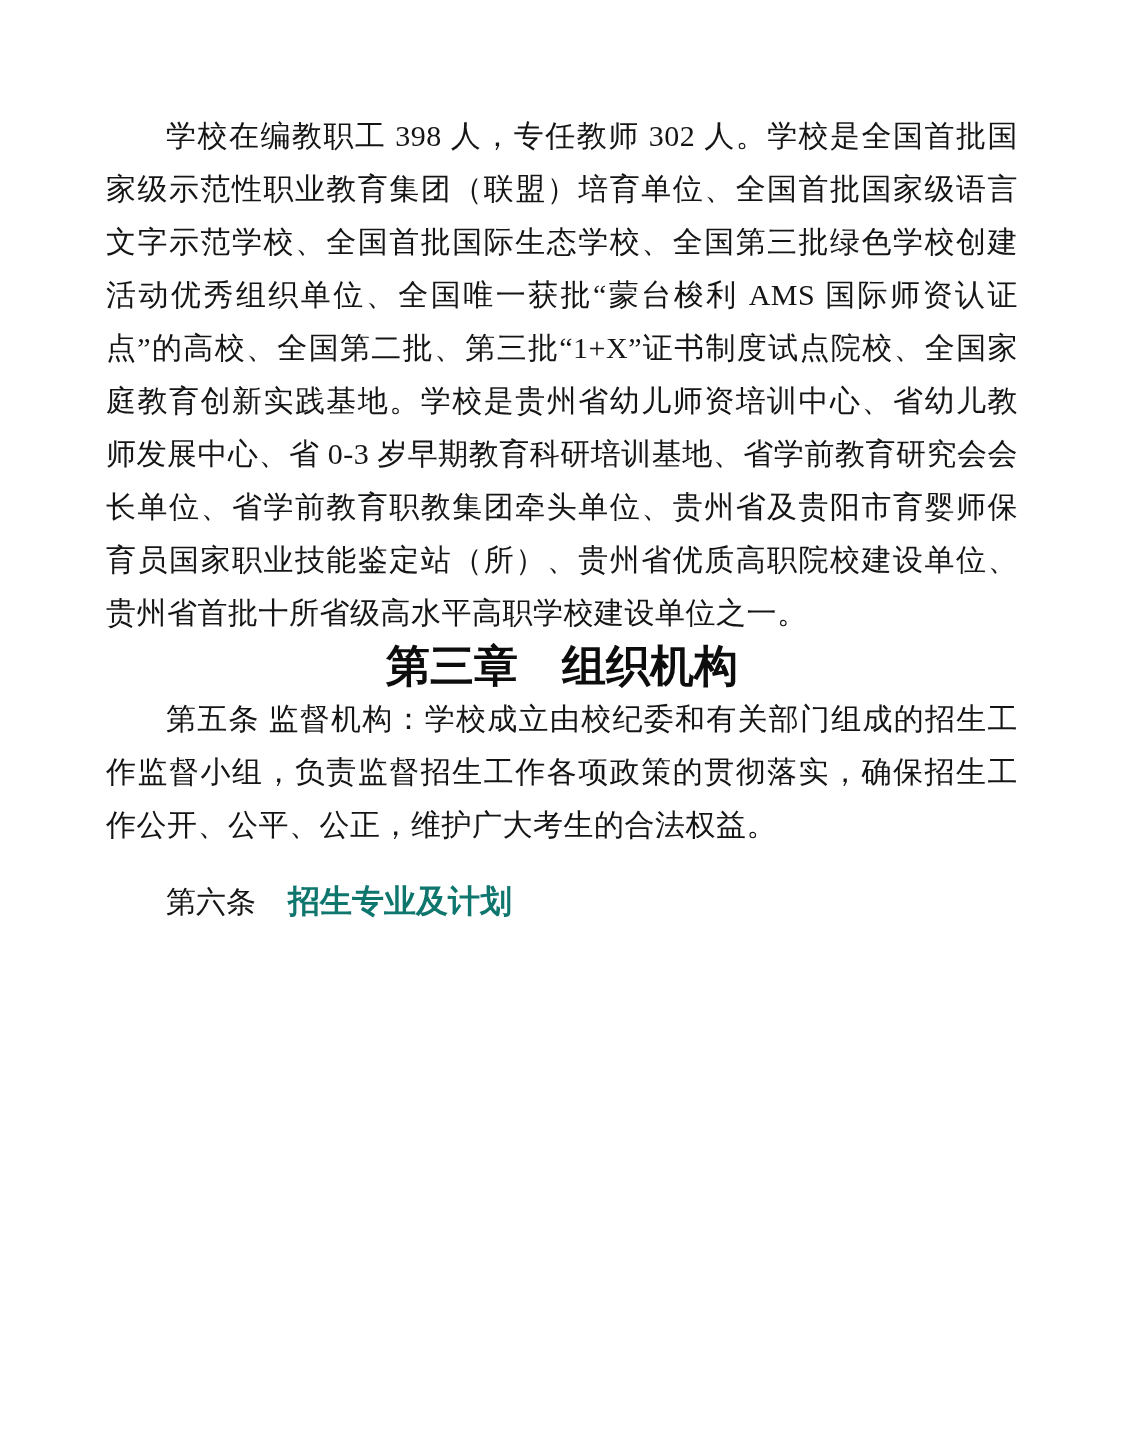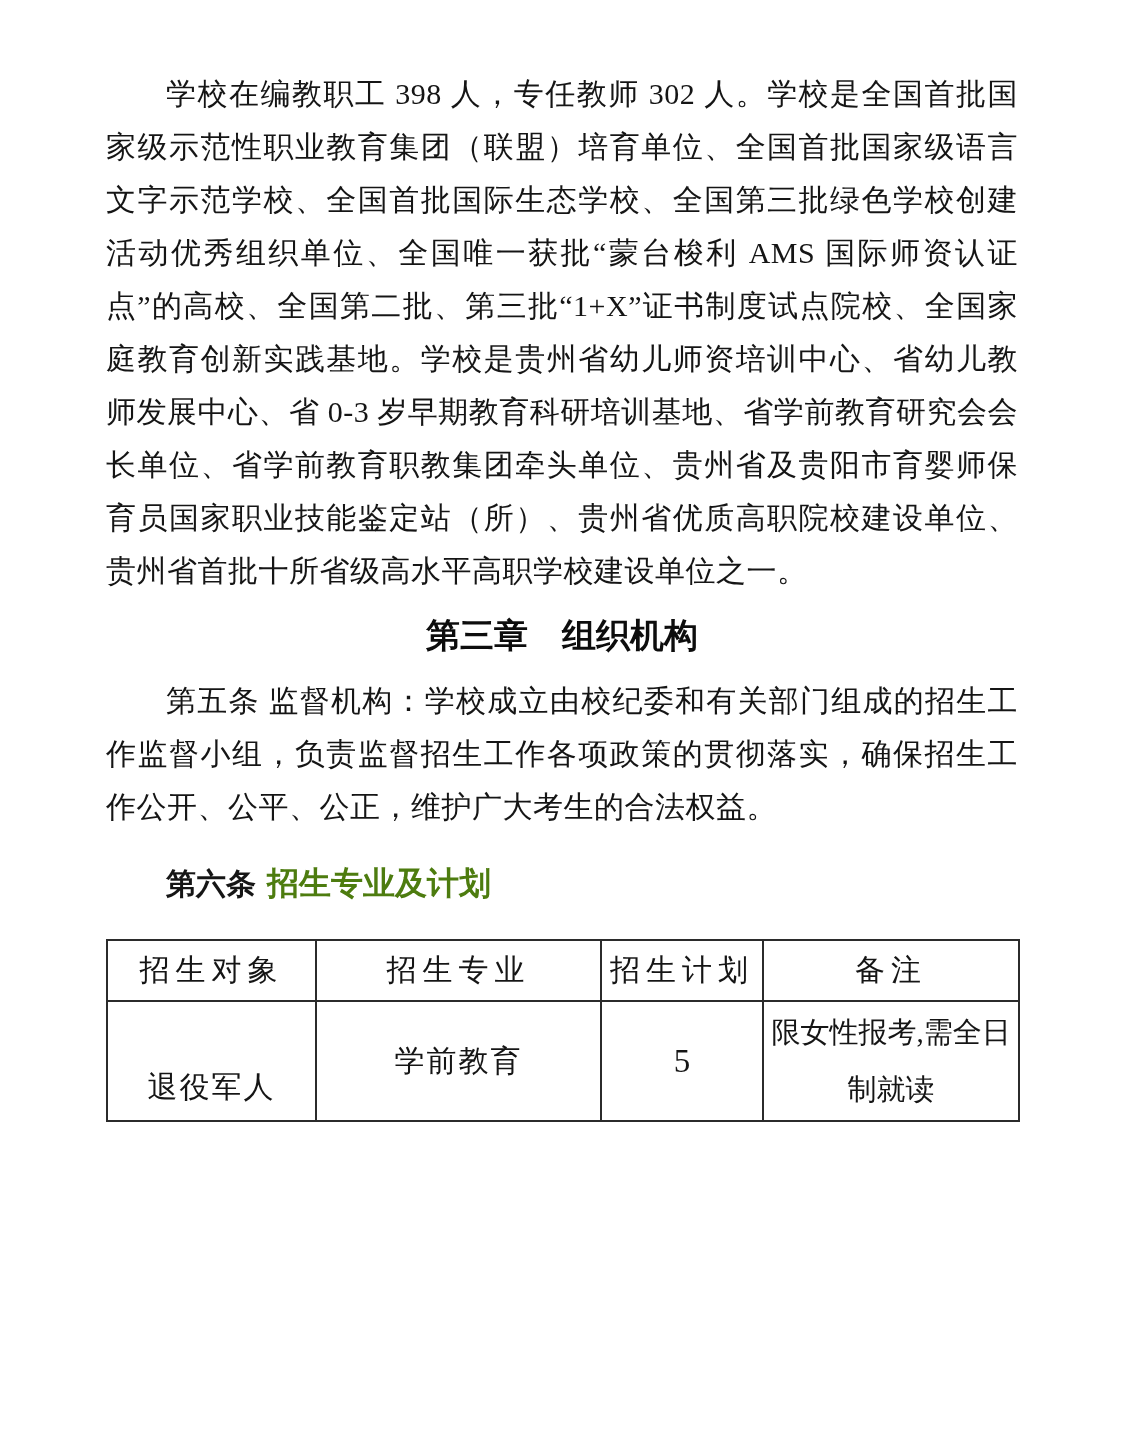--- a/index.html
+++ b/index.html
@@ -14,60 +14,59 @@
     background: #ffffff;
     color: #111;
     font-family: "Liberation Serif", "DejaVu Serif", serif;
     overflow: hidden;
   }
   .content {
     position: absolute;
     left: 106px;
     top: 0;
     width: 912px;
-    padding-top: 67px;
+    padding-top: 109px;
     box-sizing: content-box;
   }
   .body-par {
     margin: 0;
     font-size: 30px;
     line-height: 53px;
     text-align: justify;
     text-indent: 2em;
     letter-spacing: 0.5px;
     color: #151515;
   }
   .chapter-heading {
-    margin: 12px;
+    margin: 0;
     font-family: "Liberation Sans", "DejaVu Sans", sans-serif;
     font-weight: bold;
-    font-size: 34px;
+    font-size: 44px;
     line-height: 53px;
     text-align: center;
     color: #0d0d0d;
   }
   .article-six {
     margin: 24px 0 0 0;
     font-size: 30px;
     line-height: 53px;
     text-indent: 2em;
     white-space: nowrap;
   }
   .article-six .article-label {
     font-family: "Liberation Serif", "DejaVu Serif", serif;
     font-size: 30px;
     color: #151515;
-    font-weight: bold;
   }
   .article-six .article-title {
     font-family: "Liberation Sans", "DejaVu Sans", sans-serif;
     font-weight: bold;
     font-size: 32px;
-    margin-left: 11px;
-    color: #4d7c0f;
+    margin-left: 32px;
+    color: #0f766e;
   }
   table.plan-table {
     width: 912px;
     margin-top: 29px;
     border-collapse: collapse;
     table-layout: fixed;
   }
   .plan-table th, .plan-table td {
     border: 2px solid #2b2b2b;
     padding: 0;
@@ -126,39 +125,15 @@
     <h2 class="chapter-heading">第三章　组织机构</h2>
 
 
     <p class="body-par">第五条 监督机构：学校成立由校纪委和有关部门组成的招生工作监督小组，负责监督招生工作各项政策的贯彻落实，确保招生工作公开、公平、公正，维护广大考生的合法权益。</p>
 
 
     <p class="article-six">
       <span class="article-label">第六条</span><span class="article-title">招生专业及计划</span>
     </p>
 
-    <table class="plan-table">
-      <colgroup>
-        <col style="width:209px">
-        <col style="width:285px">
-        <col style="width:162px">
-        <col style="width:256px">
-      </colgroup>
-      <thead>
-        <tr>
-          <th>招生对象</th>
-          <th>招生专业</th>
-          <th>招生计划</th>
-          <th>备注</th>
-        </tr>
-      </thead>
-      <tbody>
-        <tr>
-          <td class="cell-target">退役军人</td>
-          <td class="cell-major">学前教育</td>
-          <td class="cell-plan">5</td>
-          <td class="cell-note">限女性报考,需全日制就读</td>
-        </tr>
-      </tbody>
-    </table>
 
   </div>
 </div>
 
 </body></html>

